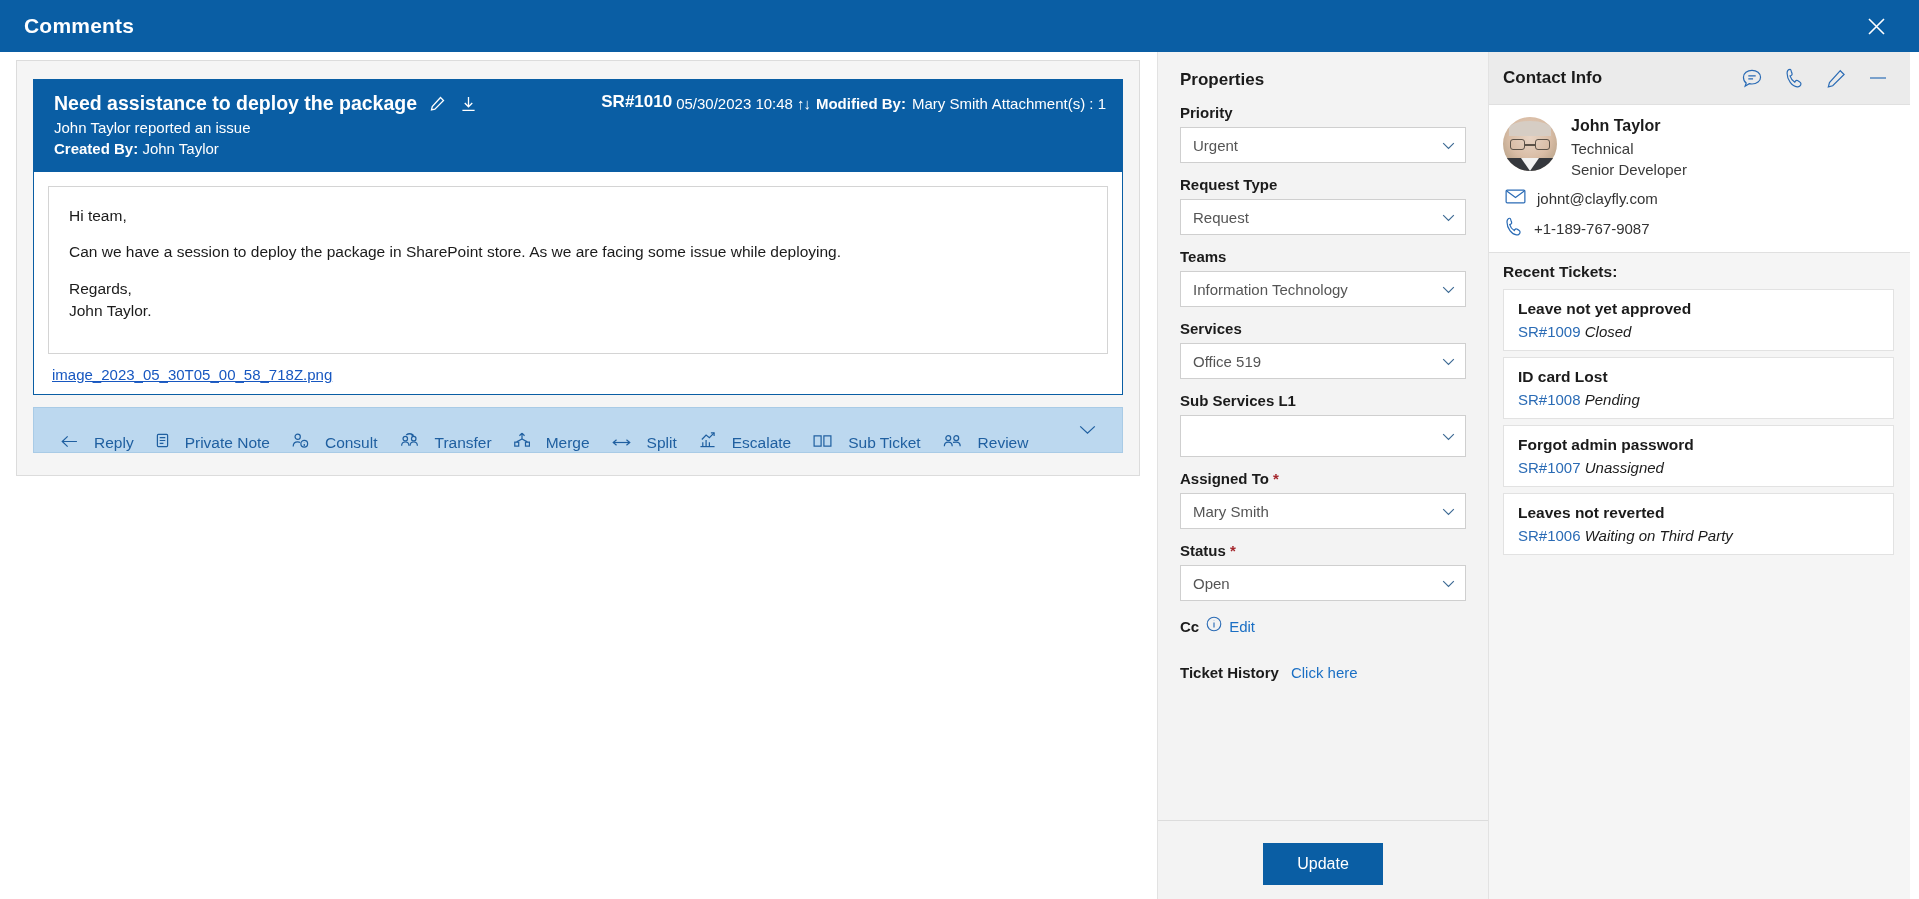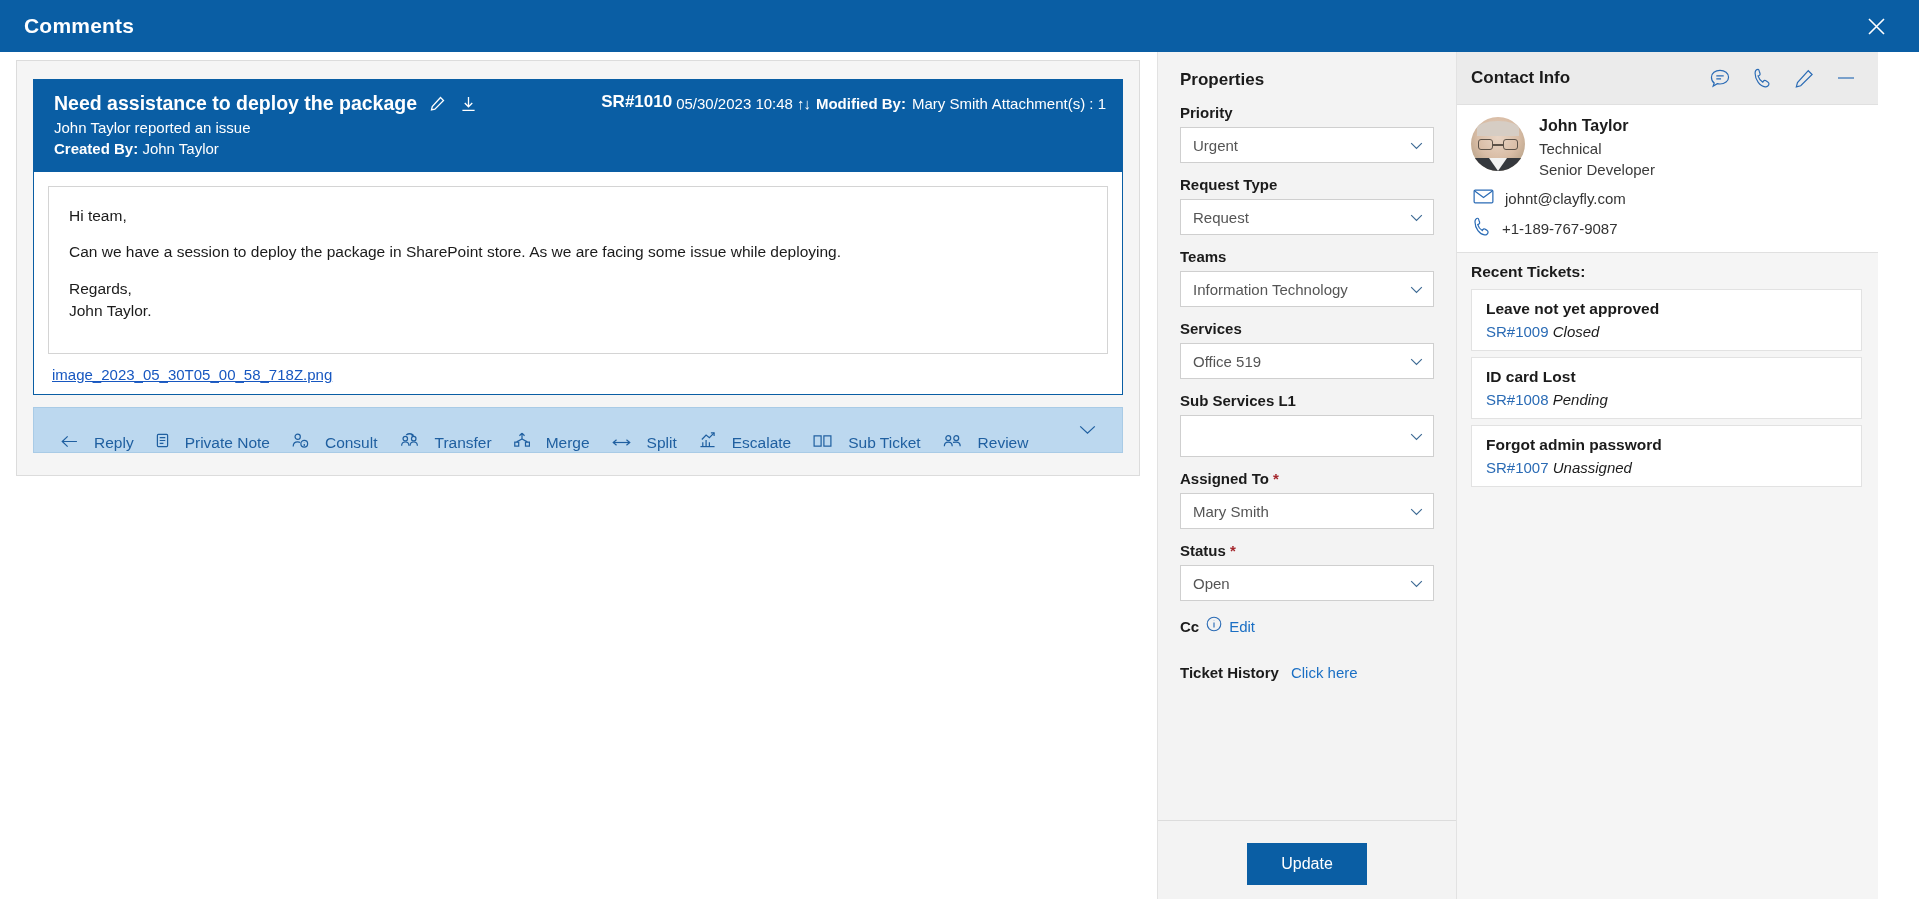--- a/index.html
+++ b/index.html
@@ -100,21 +100,21 @@
     display:flex;align-items:flex-end;gap:16px;
     color:#1f5fa0;font-size:15.5px;
     padding:0 11px; height:100%;cursor:pointer;white-space:nowrap;
   }
   .act svg{stroke:#1f5fa0;fill:none;stroke-width:1.3;}
   #act-chevron{margin-left:auto;padding-right:12px;display:flex;align-items:center;cursor:pointer;}
   #act-chevron svg{stroke:#1f5fa0;fill:none;stroke-width:1.4;}
 
   
   #props-col{
-    width:300px; background:#f3f3f3;
+    width:332px; background:#f3f3f3;
     border-left:1px solid #e2e2e2; border-right:1px solid #e2e2e2;
     padding:18px 22px 0 22px;
     display:flex;flex-direction:column;
   }
   #props-title{font-size:17px;font-weight:bold;color:#1b1b1b;margin-bottom:14px;}
   .field-label{
     font-size:15px;font-weight:bold;color:#1b1b1b;margin-bottom:6px;
   }
   .field-label .req{color:#a4262c;font-weight:bold;}
   .select-box{
@@ -545,16 +545,23 @@
       </div>
 
       <div class="ticket-card">
         <div class="tc-title">Forgot admin password</div>
         <div class="tc-meta">
           <span class="tc-id">SR#1007</span>
           <span class="tc-status">Unassigned</span>
         </div>
       </div>
 
+      <div class="ticket-card">
+        <div class="tc-title">Leaves not reverted</div>
+        <div class="tc-meta">
+          <span class="tc-id">SR#1006</span>
+          <span class="tc-status">Waiting on Third Party</span>
+        </div>
+      </div>
     </div>
 
   </div>
 </div>
 
 </body></html>

